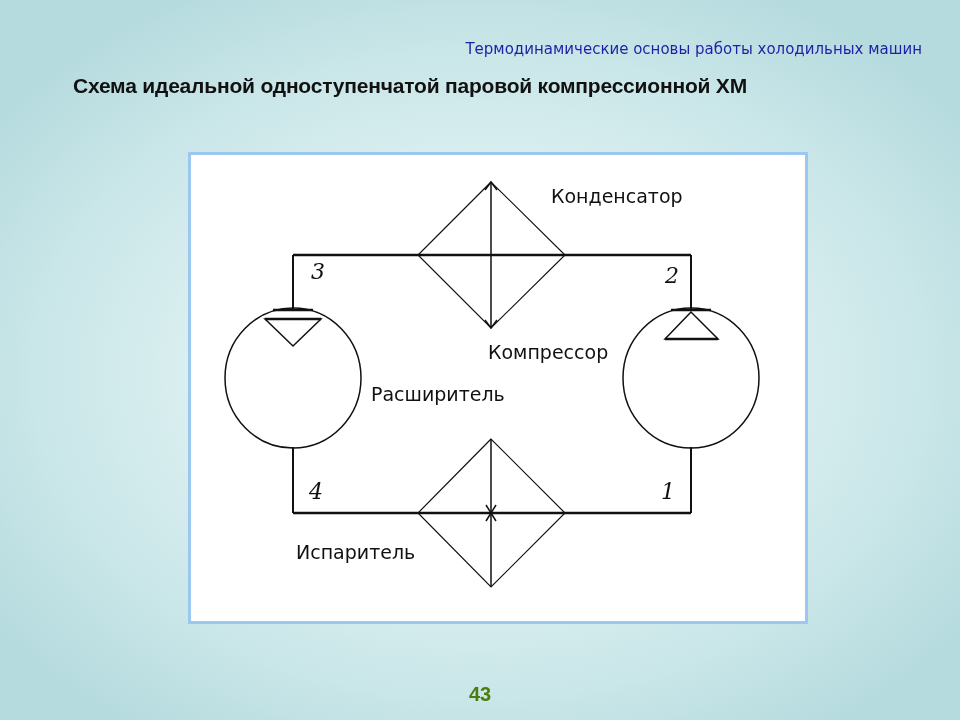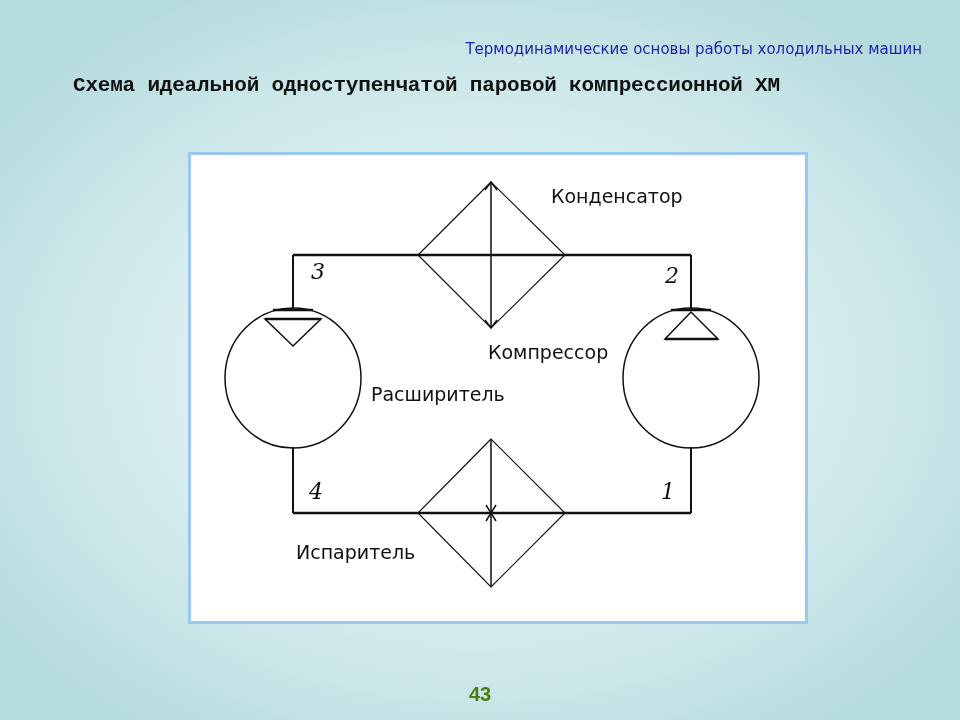--- a/index.html
+++ b/index.html
@@ -10,21 +10,21 @@
   }
   .header-title {
     position:absolute; top:26px; right:38px;
     font-size:15px; color:#1f1fa8;
     font-family: "DejaVu Sans", sans-serif;
     margin-top: 14px;
   }
   .slide-title {
     position:absolute; top:74px; left:73px;
     font-size:21px; font-weight:bold; color:#111;
-    font-family: Liberation Mono, monospace;
+    font-family: Liberation Sans, sans-serif;
     letter-spacing: -0.2px;
   }
   .diagram-frame {
     position:absolute; left:188px; top:152px; width:614px; height:466px;
     background:#fff; border:3px solid #9cc7ef;
   }
   .diagram-frame svg { position:absolute; left:0; top:0; }
   .lbl {
     font-family: "DejaVu Sans", sans-serif; font-size:19px; fill:#111;
   }

